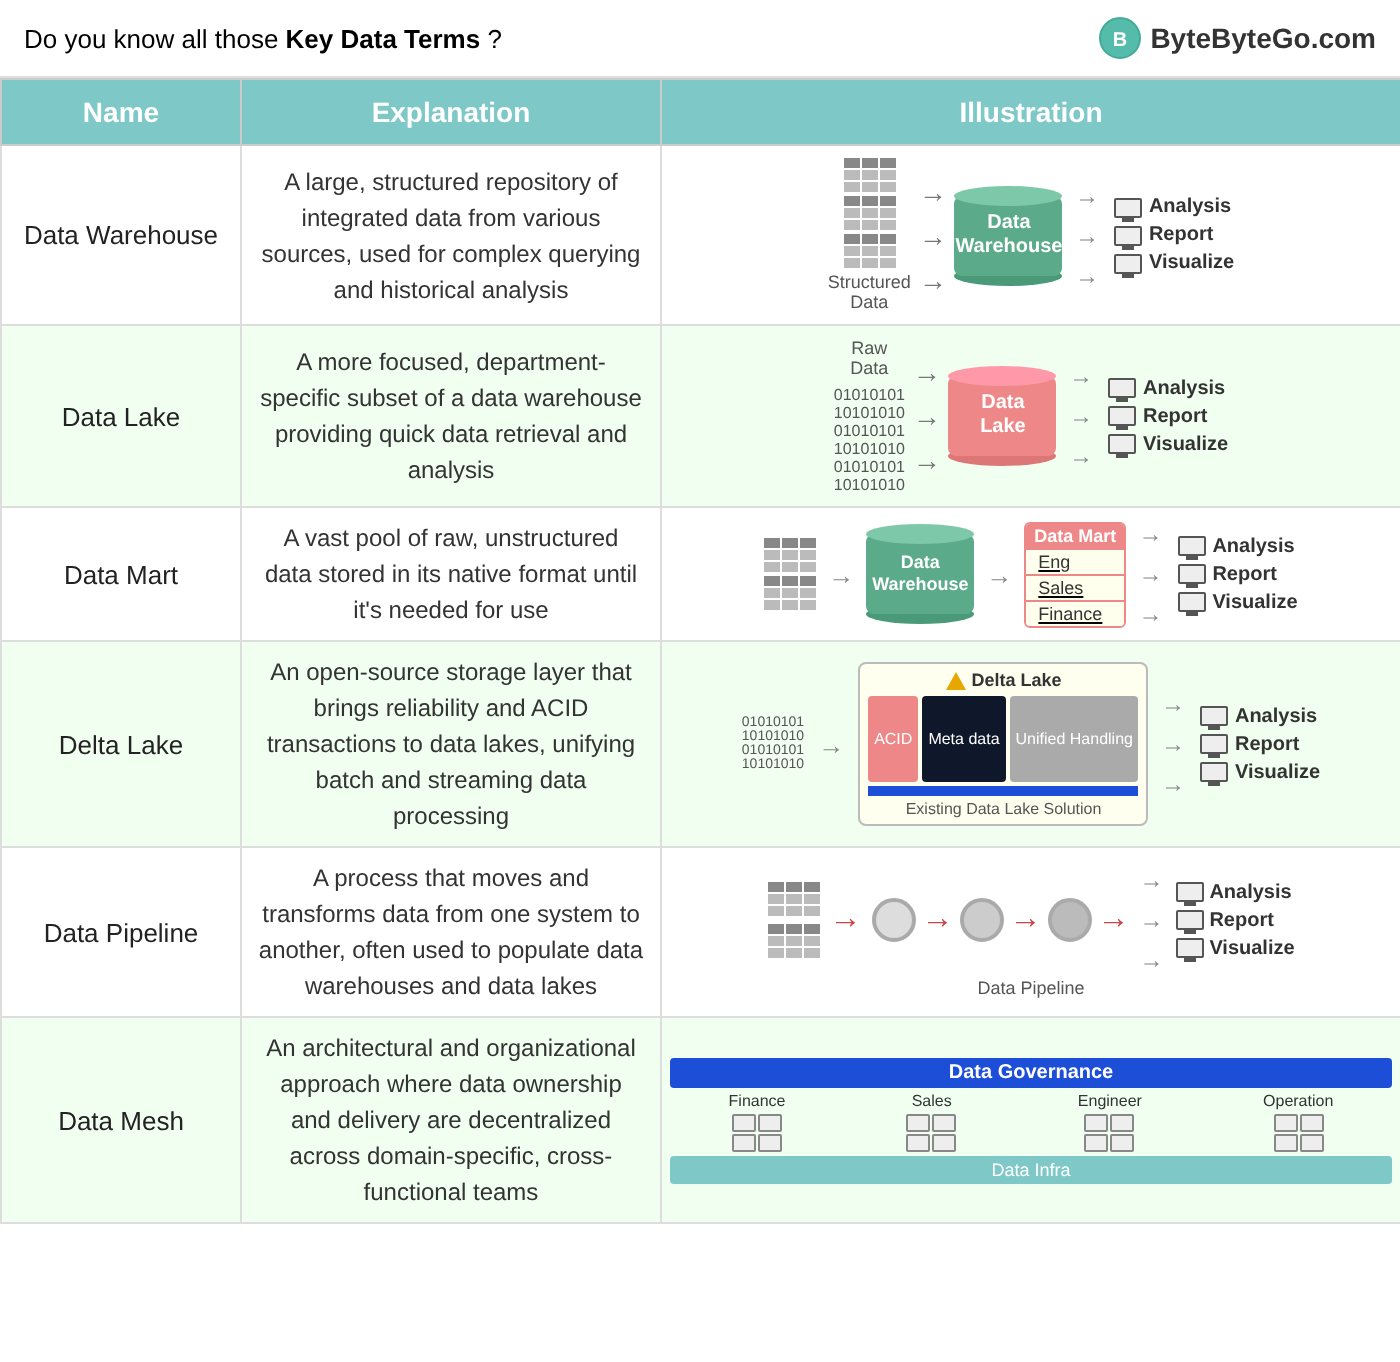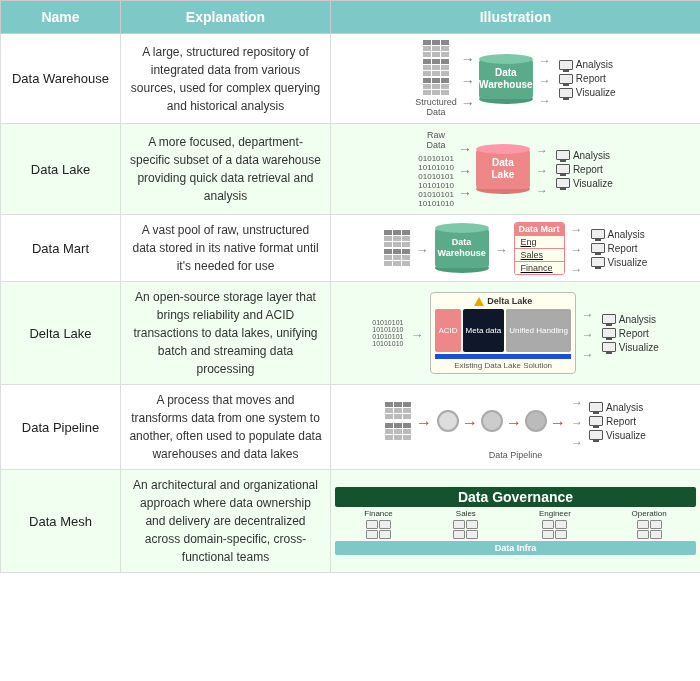--- a/index.html
+++ b/index.html
@@ -120,20 +120,21 @@
       flex-direction: column;
       gap: 3px;
       margin-left: 4px;
     }
     .output-item {
       display: flex;
       align-items: center;
       gap: 3px;
       font-size: 10px;
       color: #333;
+      font-weight: bold;
     }
     .monitor-icon {
       width: 14px;
       height: 10px;
       border: 1.5px solid #555;
       border-radius: 1px;
       background: #eee;
       position: relative;
     }
     .monitor-icon::after {
@@ -256,23 +257,23 @@
     }
 
     
     .mesh-wrap {
       display: flex;
       flex-direction: column;
       gap: 2px;
       width: 100%;
     }
     .mesh-gov-header {
-      background: #14532d;
+      background: #1d4ed8;
       color: #fff;
-      font-size: 14px;
+      font-size: 10px;
       text-align: center;
       padding: 2px 4px;
       border-radius: 2px;
       font-weight: bold;
     }
     .mesh-domains {
       display: flex;
       justify-content: space-around;
       gap: 2px;
     }
@@ -298,21 +299,21 @@
       background: #eee;
       border-radius: 1px;
     }
     .mesh-infra {
       background: #7ec8c8;
       color: #fff;
       font-size: 9px;
       text-align: center;
       padding: 2px 4px;
       border-radius: 2px;
-      font-weight: bold;
+      font-weight: normal;
     }
 
     
     .struct-data {
       display: flex;
       flex-direction: column;
       align-items: center;
       gap: 2px;
     }
     .struct-label {
@@ -367,20 +368,34 @@
     .section-label-sm {
       font-size: 9px;
       color: #555;
     }
   </style>
 </head>
 <body>
 
 <div>
 
+  <div class="top-header">
+    <div>
+      <span>Do you know all those </span>
+      <strong>Key Data Terms</strong>
+      <span>?</span>
+    </div>
+    <div class="brand">
+      <svg class="brand-icon" viewBox="0 0 22 22">
+        <circle cx="11" cy="11" r="10" fill="#5ba" stroke="#4a9" stroke-width="1"></circle>
+        <text x="11" y="15" text-anchor="middle" font-size="10" font-weight="bold" fill="white">B</text>
+      </svg>
+      <span>ByteByteGo.com</span>
+    </div>
+  </div>
 
   <table>
     <thead>
       <tr>
         <th>Name</th>
         <th>Explanation</th>
         <th>Illustration</th>
       </tr>
     </thead>
     <tbody>

